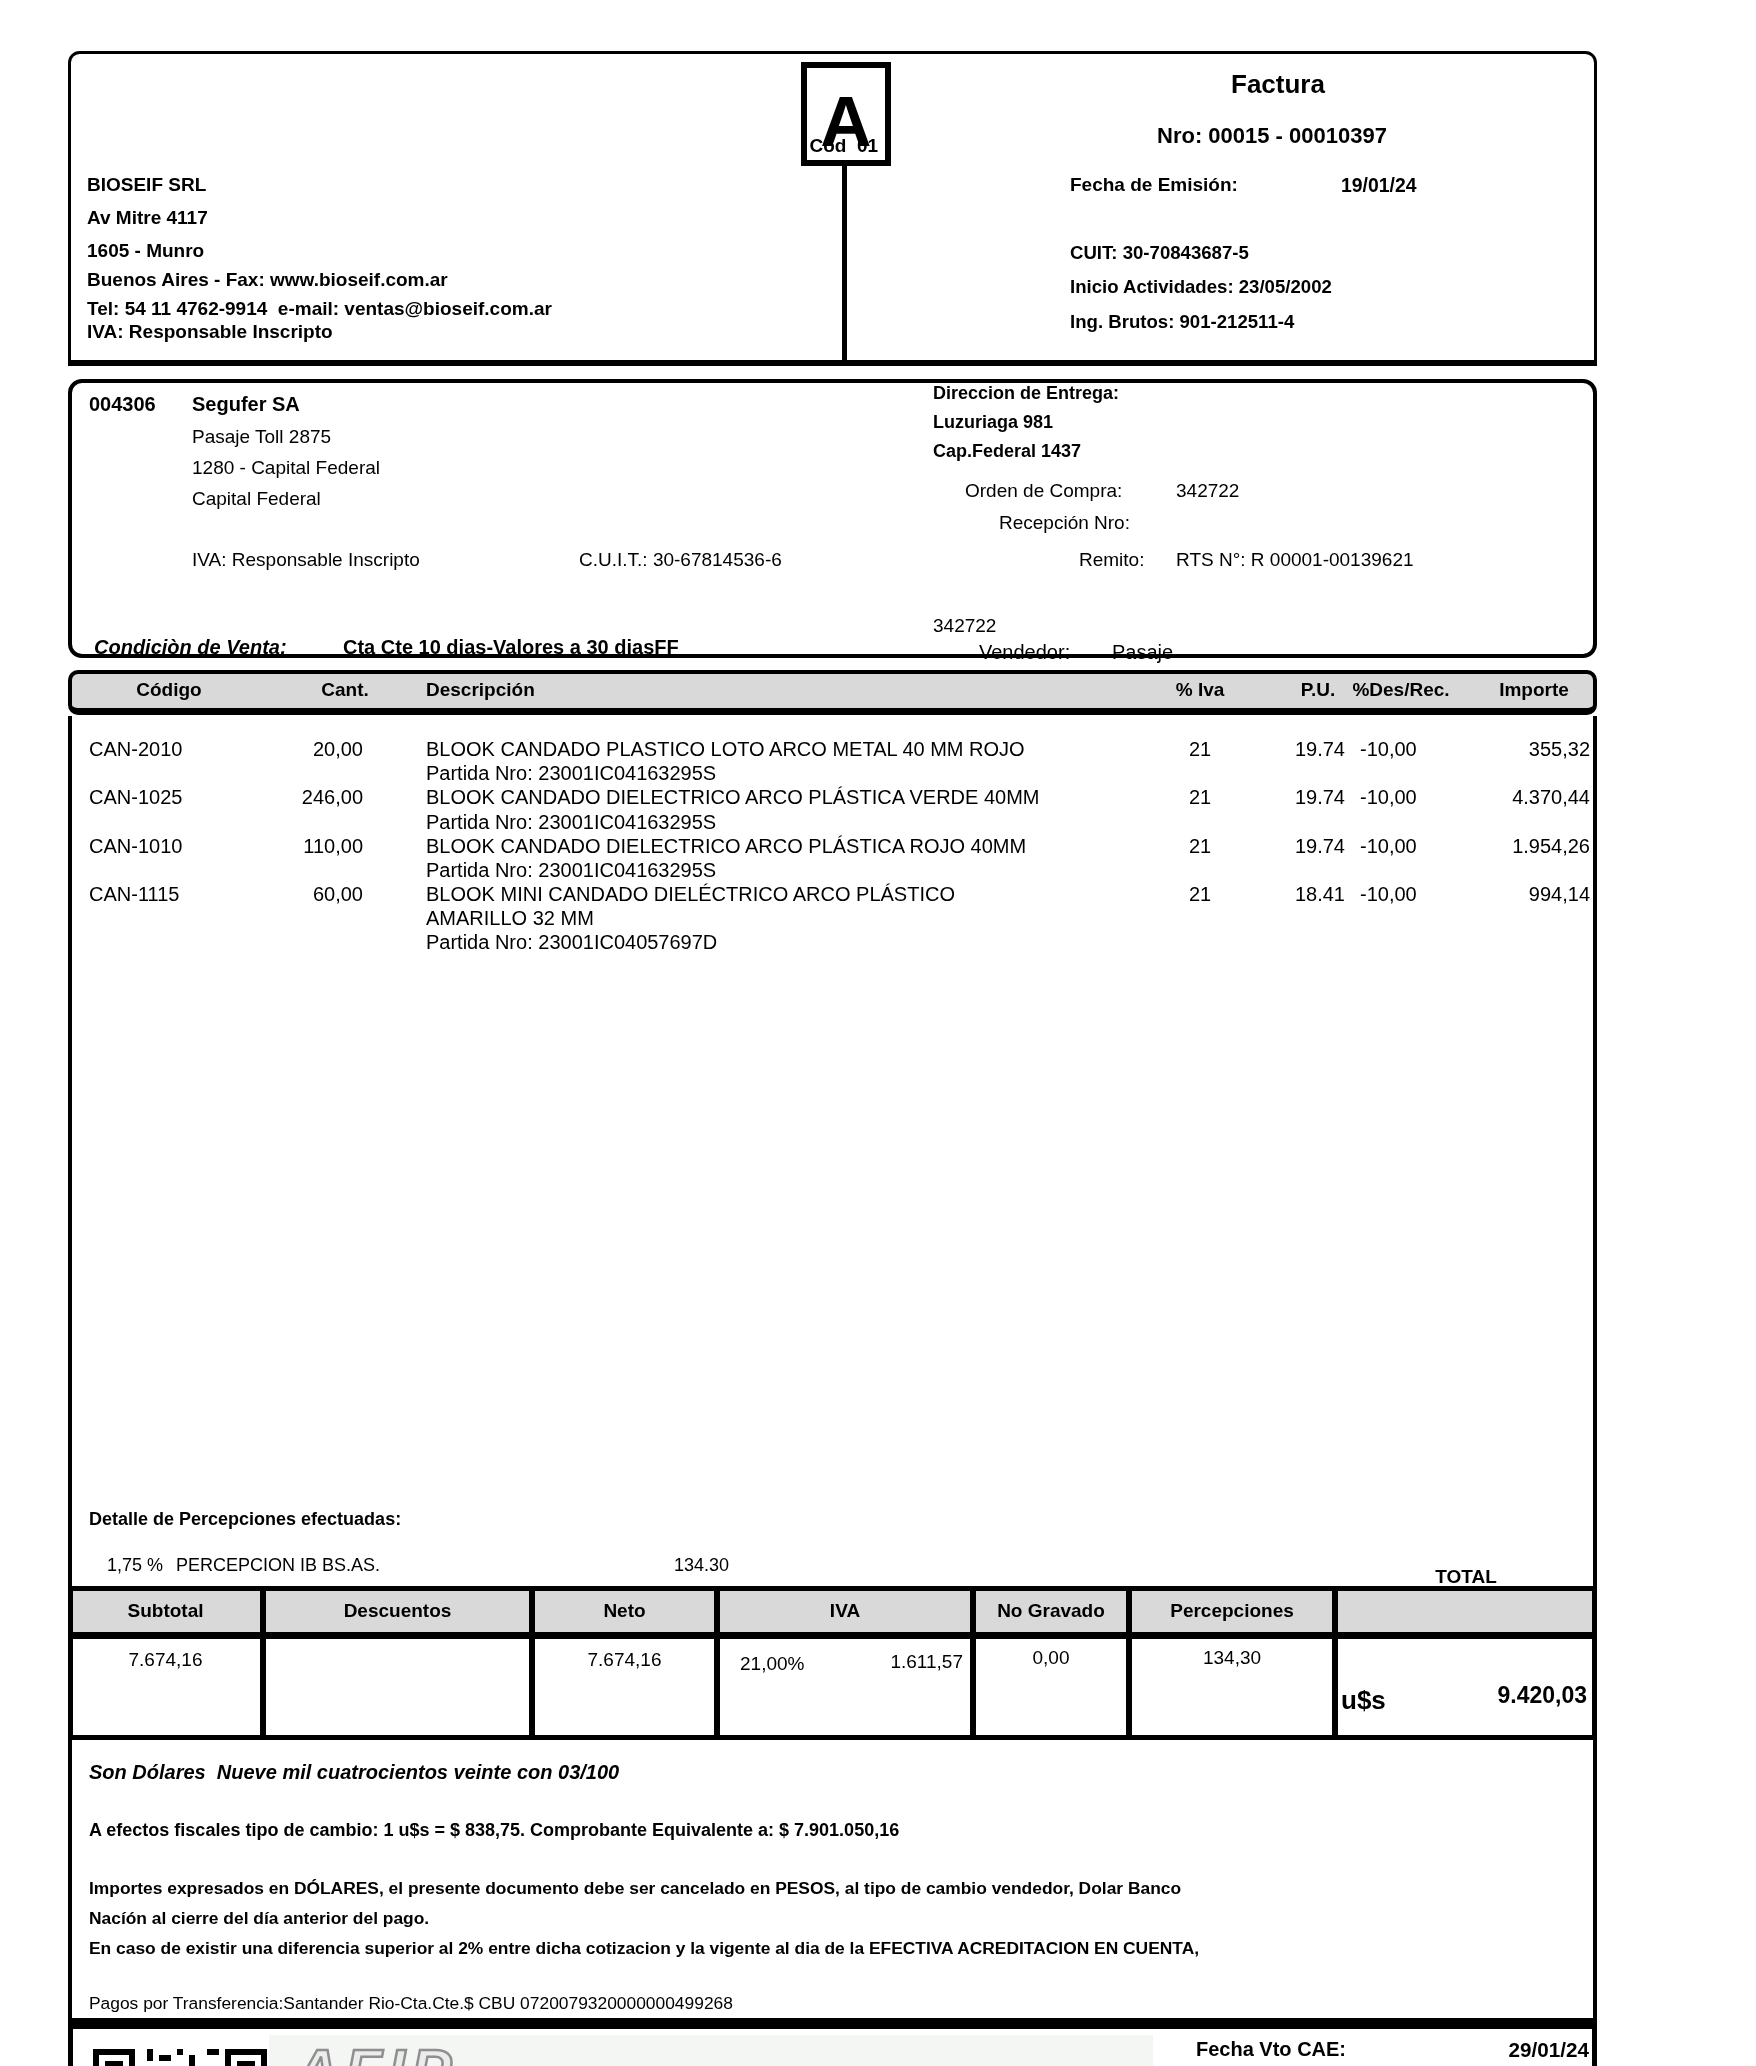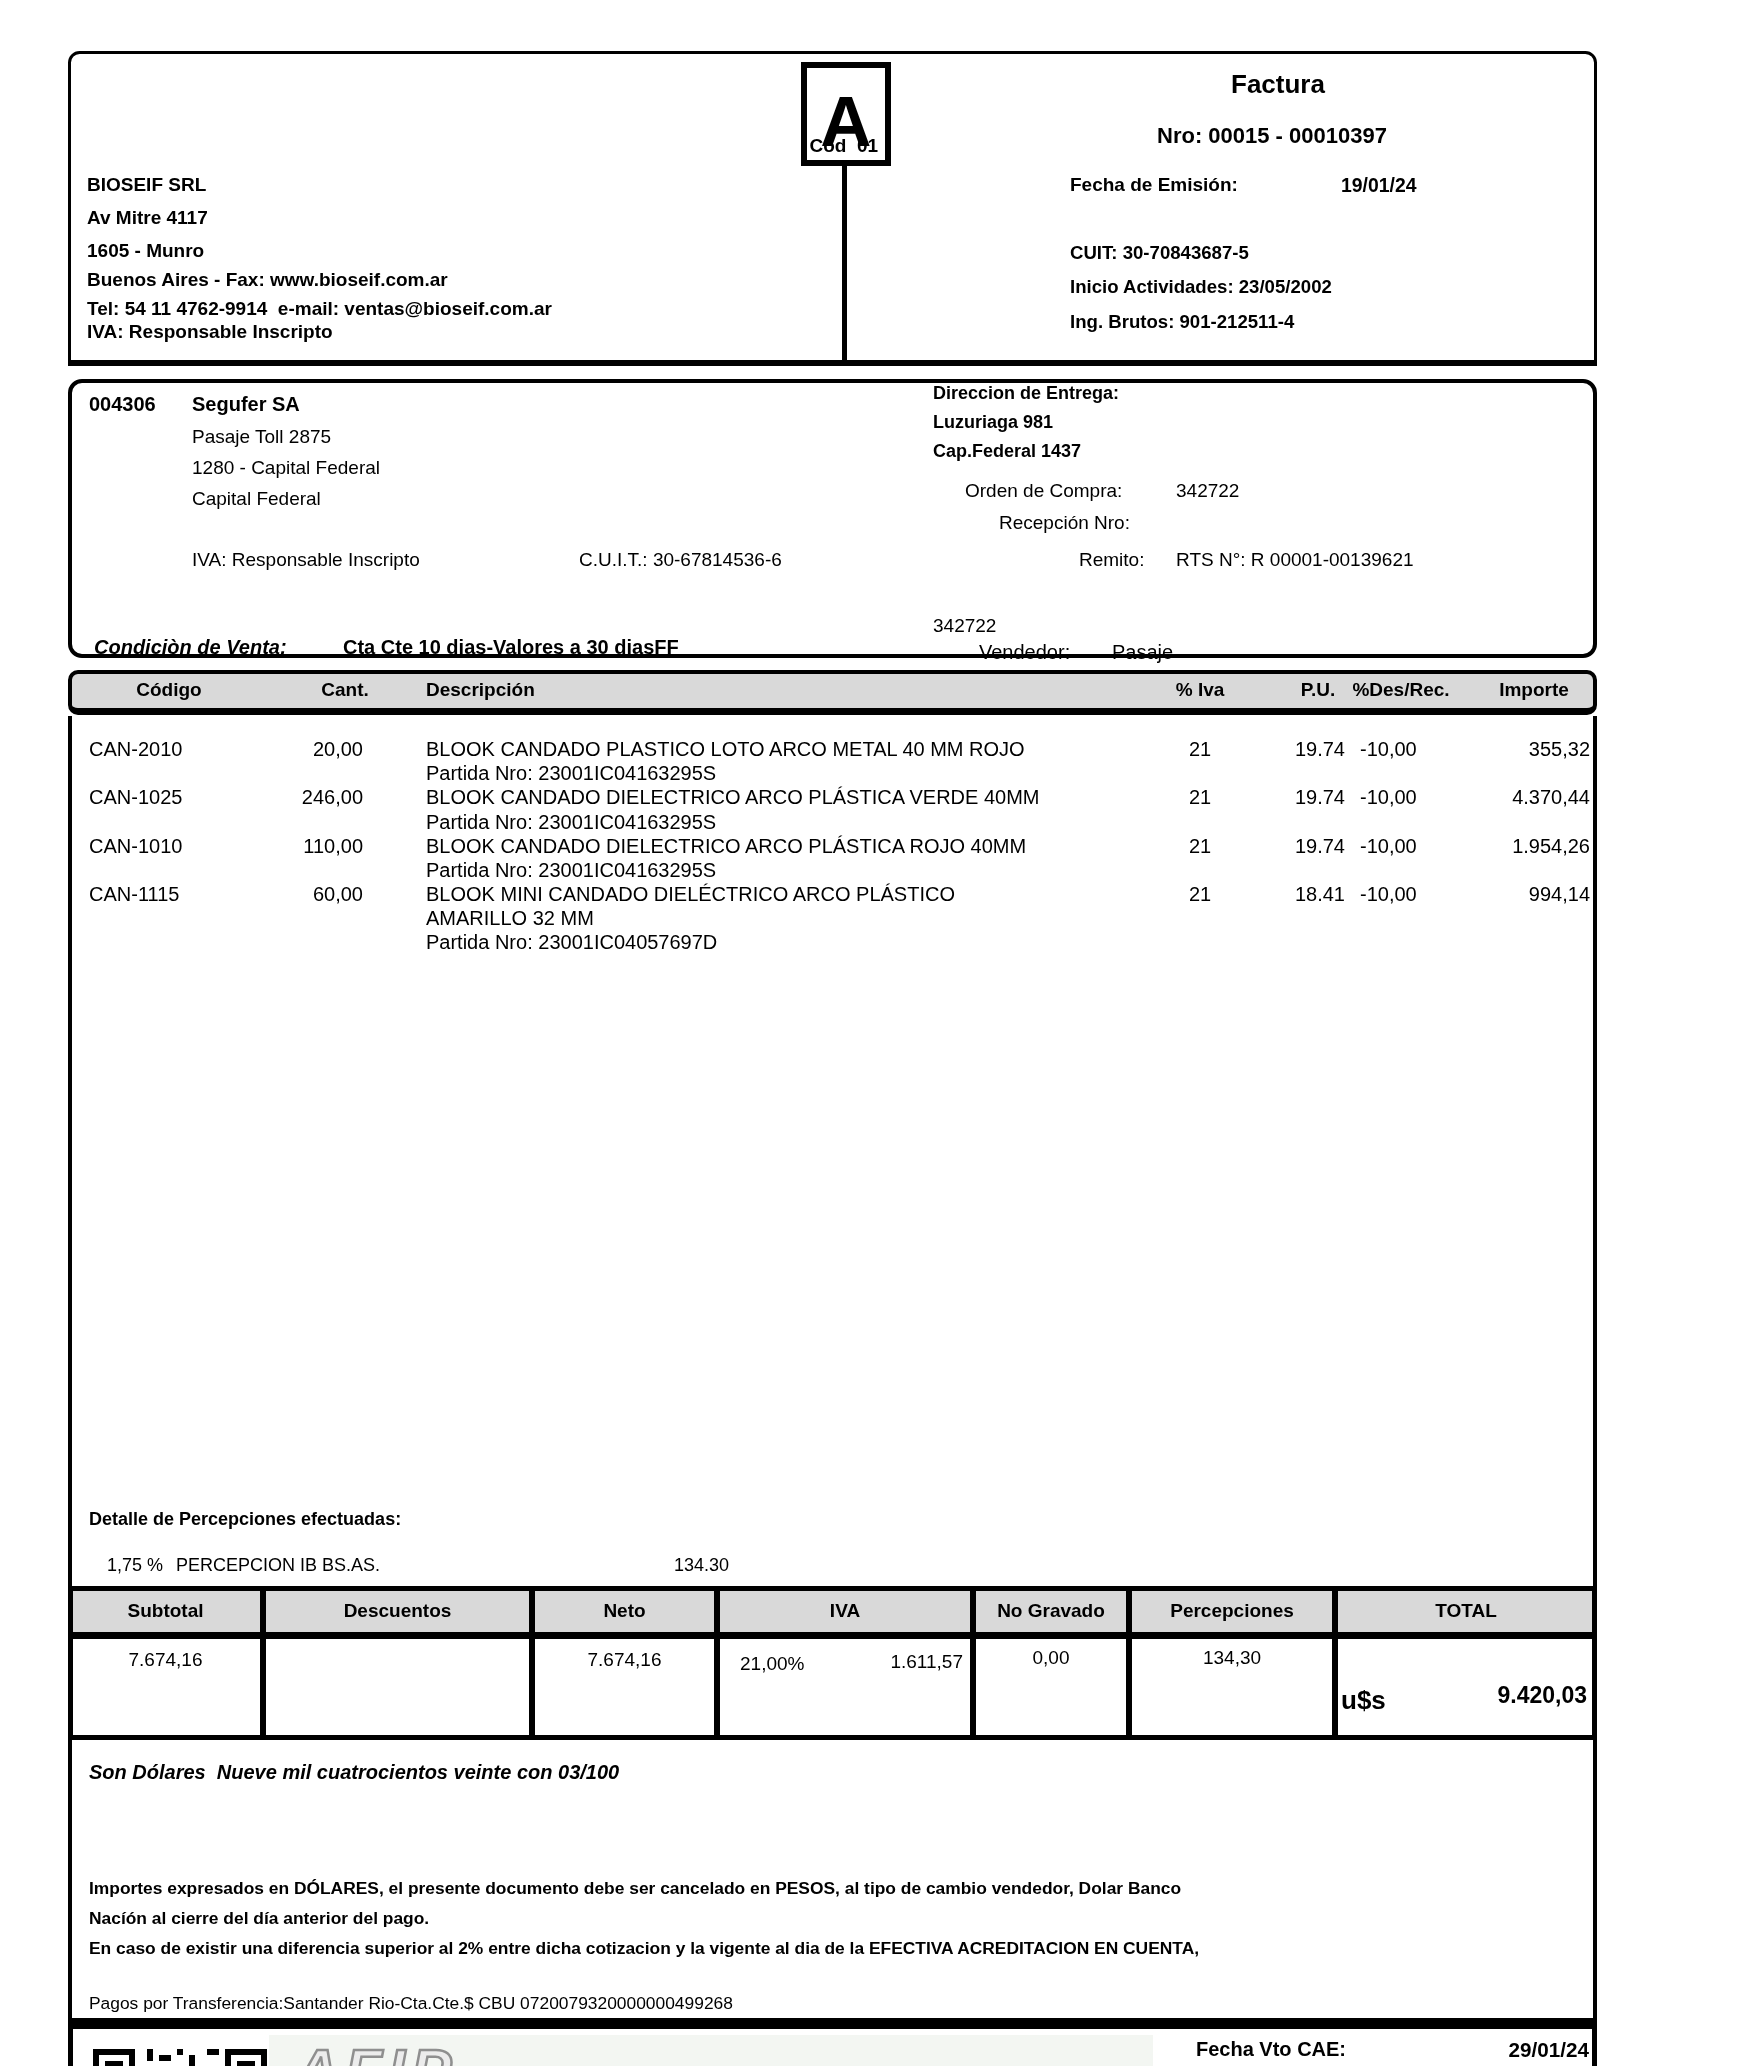--- a/index.html
+++ b/index.html
@@ -153,34 +153,35 @@
   <div class="abs tdiv" style="left:970px;"></div>
   <div class="abs tdiv" style="left:1126px;"></div>
   <div class="abs tdiv" style="left:1332px;"></div>
 
   <div class="abs b c" style="left:68px;  top:1600px; width:195px; font-size:19px;">Subtotal</div>
   <div class="abs b c" style="left:263px;  top:1600px; width:269px; font-size:19px;">Descuentos</div>
   <div class="abs b c" style="left:532px; top:1600px; width:185px; font-size:19px;">Neto</div>
   <div class="abs b c" style="left:717px; top:1600px; width:256px; font-size:19px;">IVA</div>
   <div class="abs b c" style="left:973px; top:1600px; width:156px; font-size:19px;">No Gravado</div>
   <div class="abs b c" style="left:1129px; top:1600px; width:206px; font-size:19px;">Percepciones</div>
-  <div class="abs b c" style="left:1335px; top:1600px; width:262px; font-size:19px;">TOTAL</div>
+  <div class="abs b c" style="left:1335px; top:1566px; width:262px; font-size:19px;">TOTAL</div>
 
   <div class="abs c" style="left:68px;  top:1649px; width:195px; font-size:19px;">7.674,16</div>
   <div class="abs c" style="left:263px;  top:1649px; width:269px; font-size:19px;"></div>
   <div class="abs c" style="left:532px; top:1649px; width:185px; font-size:19px;">7.674,16</div>
   <div class="abs" style="left:740px; top:1653px; font-size:19px;">21,00%</div>
   <div class="abs r" style="left:839px; top:1651px; width:124px; font-size:19px;">1.611,57</div>
   <div class="abs c" style="left:973px; top:1647px; width:156px; font-size:19px;">0,00</div>
   <div class="abs c" style="left:1129px; top:1647px; width:206px; font-size:19px;">134,30</div>
   <div class="abs b" style="left:1341px; top:1685px; font-size:26px;">u$s</div>
   <div class="abs b r" style="left:1422px; top:1682px; width:165px; font-size:23px;">9.420,03</div>
 
   <div class="abs notes-box"></div>
   <div class="abs b i" style="left:89px; top:1761px; font-size:20px;">Son Dólares  Nueve mil cuatrocientos veinte con 03/100</div>
+  <div class="abs b" style="left:89px; top:1820px; font-size:18px;">A efectos fiscales tipo de cambio: 1 u$s = $ 838,75. Comprobante Equivalente a: $ 7.901.050,16</div>
   <div class="abs b" style="left:89px; top:1878px; font-size:17.4px;">Importes expresados en DÓLARES, el presente documento debe ser cancelado en PESOS, al tipo de cambio vendedor, Dolar Banco</div>
   <div class="abs b" style="left:89px; top:1908px; font-size:17.4px;">Nacíón al cierre del día anterior del pago.</div>
   <div class="abs b" style="left:89px; top:1938px; font-size:17.4px;">En caso de existir una diferencia superior al 2% entre dicha cotizacion y la vigente al dia de la EFECTIVA ACREDITACION EN CUENTA,</div>
   <div class="abs" style="left:89px; top:1993px; font-size:17.4px;">Pagos por Transferencia:Santander Rio-Cta.Cte.$ CBU 0720079320000000499268</div>
 
   <div class="abs footer-box"></div>
   <div class="abs afip-panel"></div>
 
   <svg class="abs" style="left:93px; top:2049px;" width="174" height="174" viewBox="0 0 29 29" shape-rendering="crispEdges">
     <rect x="0" y="0" width="29" height="29" fill="#fff"></rect>

